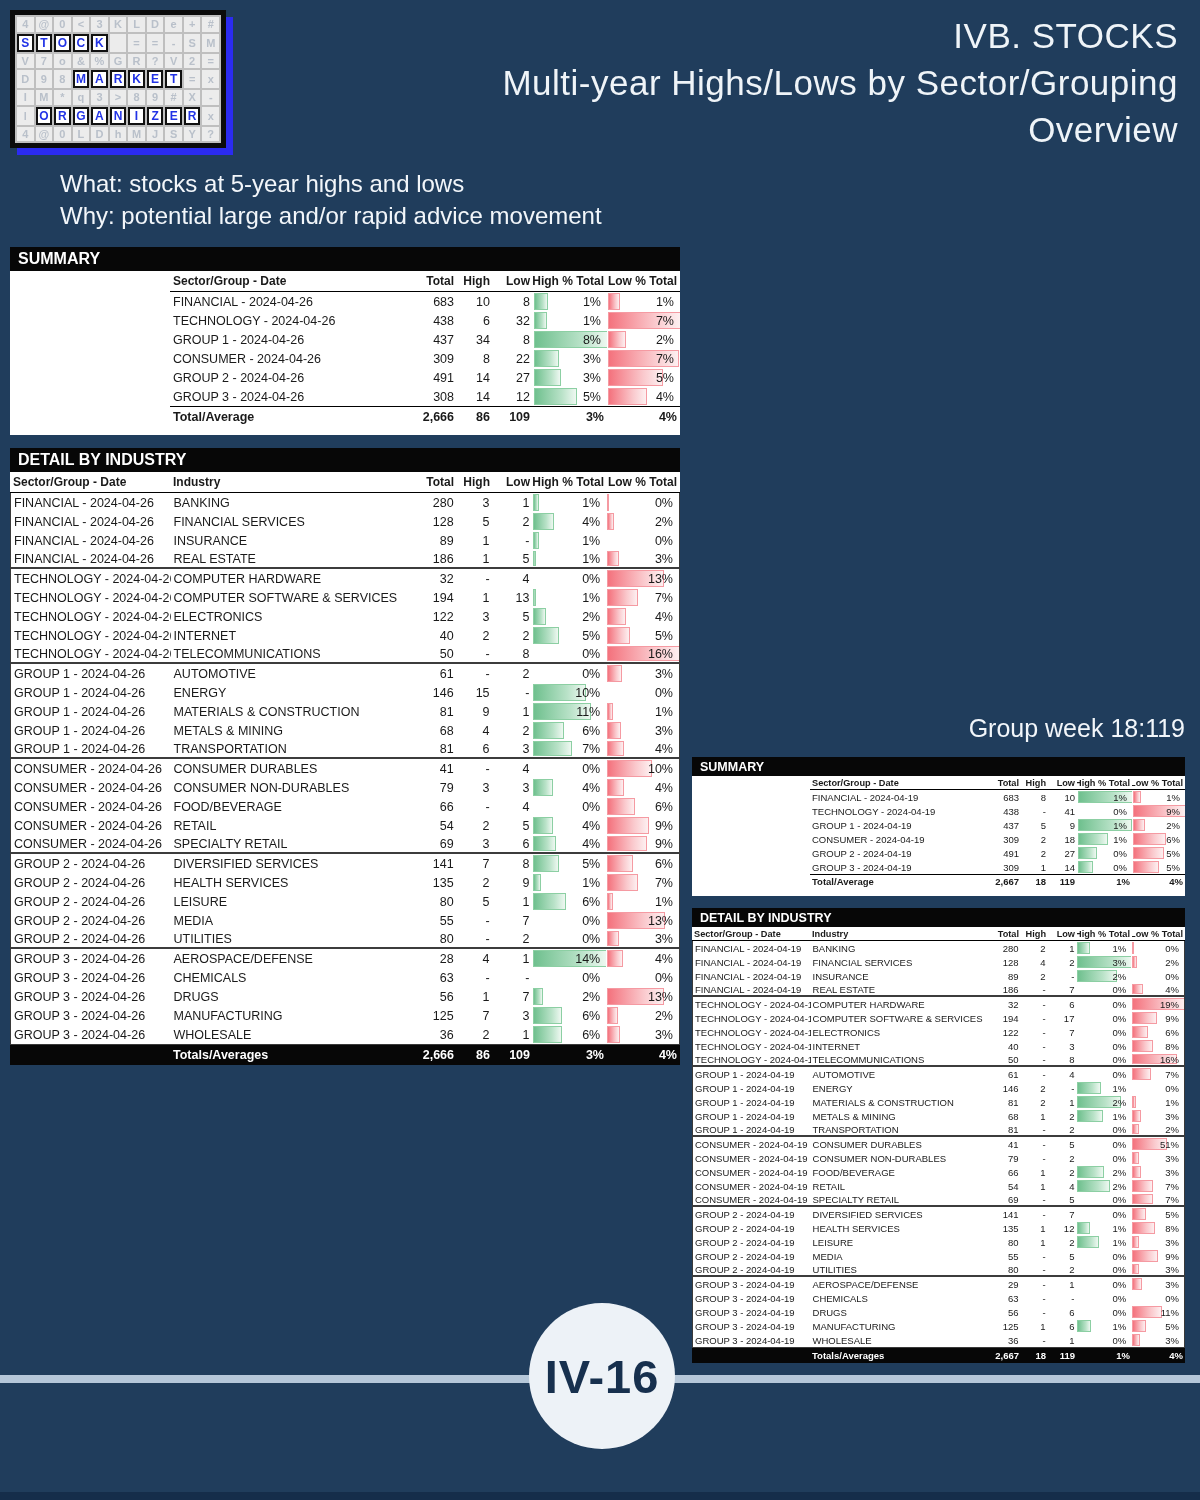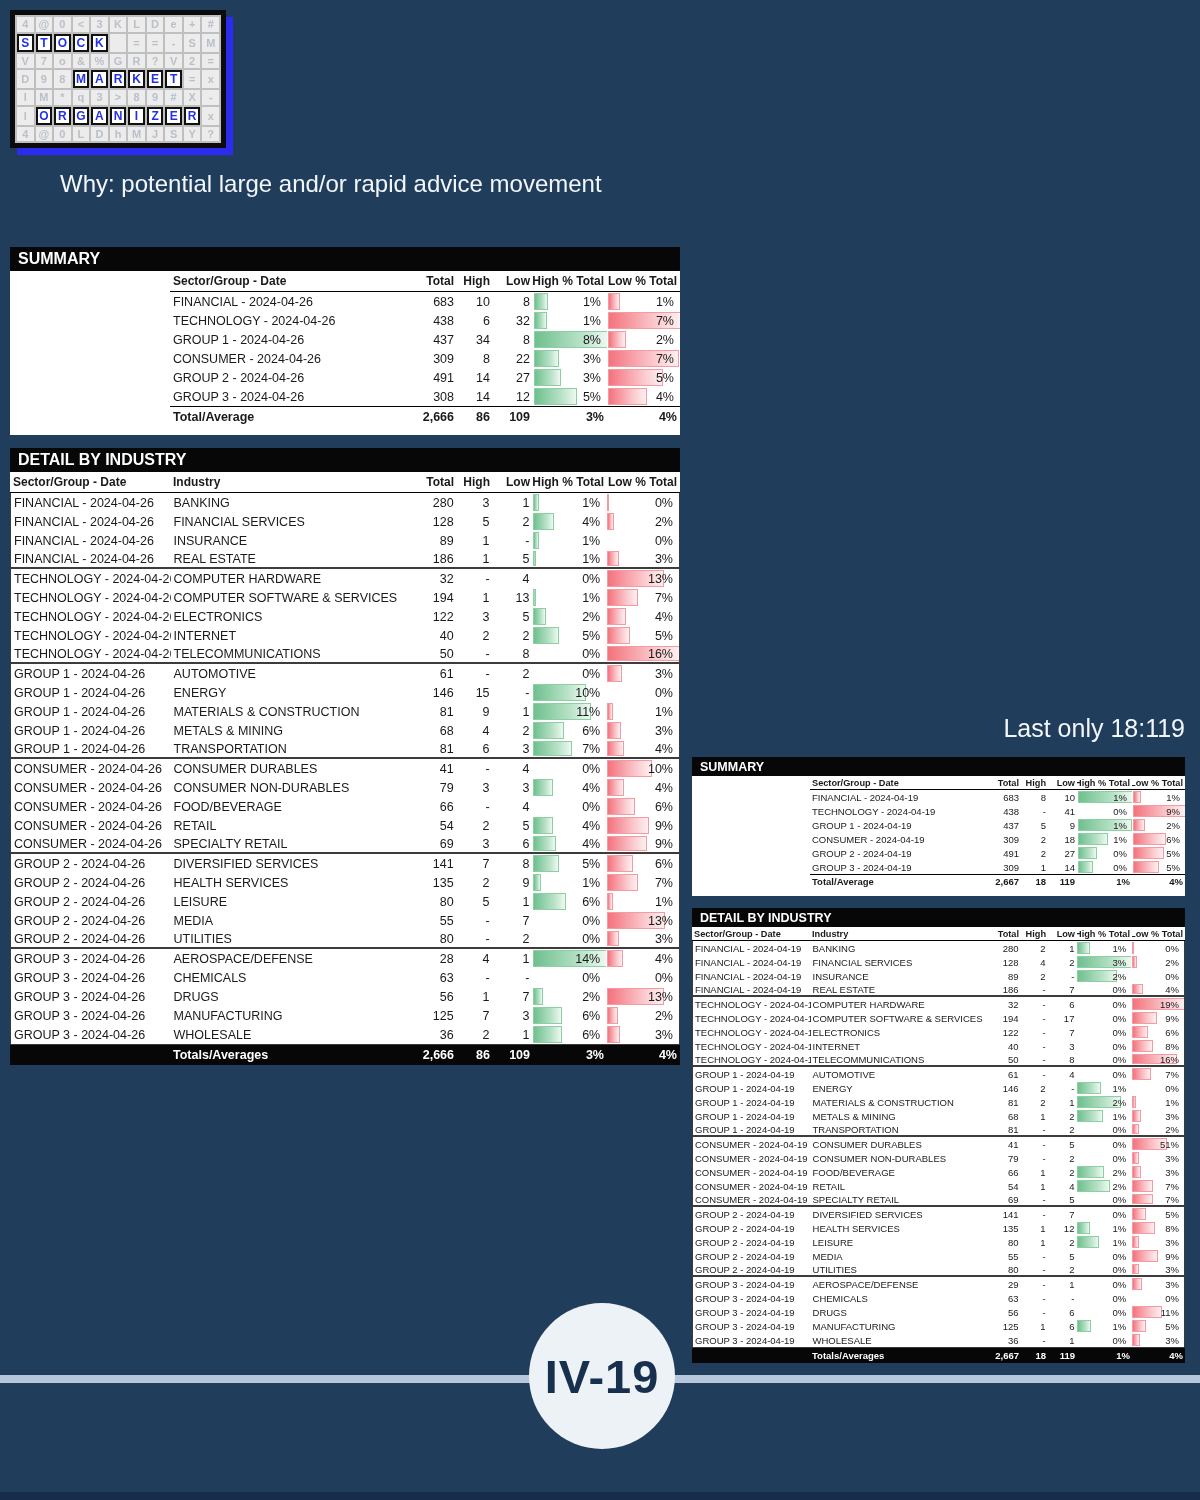--- a/index.html
+++ b/index.html
@@ -184,22 +184,28 @@
       <div class="tile">L</div>
       <div class="tile">D</div>
       <div class="tile">h</div>
       <div class="tile">M</div>
       <div class="tile">J</div>
       <div class="tile">S</div>
       <div class="tile">Y</div>
       <div class="tile">?</div>
     </div>
 
+  <div class="title">
+    <div>IVB. STOCKS</div>
+    <div>Multi-year Highs/Lows by Sector/Grouping</div>
+    <div>Overview</div>
+  </div>
 
   <div class="intro">
+    <div>What: stocks at 5-year highs and lows</div>
     <div>Why: potential large and/or rapid advice movement</div>
   </div>
 
   <section class="panel big" style="left:10px; top:247px; width:670px; padding-bottom:8px;">
     <div class="secbar">SUMMARY</div>
     <div id="t-cur-sum">
         <div class="trow thead underlined">
           <div class="tcell" style="width: 160px;"></div>
           <div class="tcell h-line" style="width: 237px;">Sector/Group - Date</div>
           <div class="tcell r h-line" style="width: 50px;">Total</div>
@@ -755,21 +761,21 @@
           <div class="tcell" style="width: 237px;">Totals/Averages</div>
           <div class="tcell r" style="width: 50px;">2,666</div>
           <div class="tcell r" style="width: 36px;">86</div>
           <div class="tcell r" style="width: 40px;">109</div>
           <div class="tcell r" style="width: 74px;">3%</div>
           <div class="tcell r" style="width: 73px;">4%</div>
         </div>
       </div>
   </section>
 
-  <div class="lastweek">Last only 18:119</div>
+  <div class="lastweek">Group week 18:119</div>
 
   <section class="panel small" style="left:692px; top:757px; width:493px; padding-bottom:8px;">
     <div class="secbar">SUMMARY</div>
     <div id="t-lw-sum">
         <div class="trow thead underlined">
           <div class="tcell" style="width: 118px;"></div>
           <div class="tcell h-line" style="width: 174px;">Sector/Group - Date</div>
           <div class="tcell r h-line" style="width: 37px;">Total</div>
           <div class="tcell r h-line" style="width: 27px;">High</div>
           <div class="tcell r h-line" style="width: 29px;">Low</div>
@@ -1314,17 +1320,17 @@
           <div class="tcell r" style="width: 27px;">18</div>
           <div class="tcell r" style="width: 29px;">119</div>
           <div class="tcell r" style="width: 55px;">1%</div>
           <div class="tcell r" style="width: 53px;">4%</div>
         </div>
       </div>
   </section>
 
   <div class="divider"></div>
   <div class="badge">
-    <span>IV-19</span>
+    <span>IV-16</span>
   </div>
   <div class="bottom-strip"></div>
 
 </div>
 
 </body></html>

